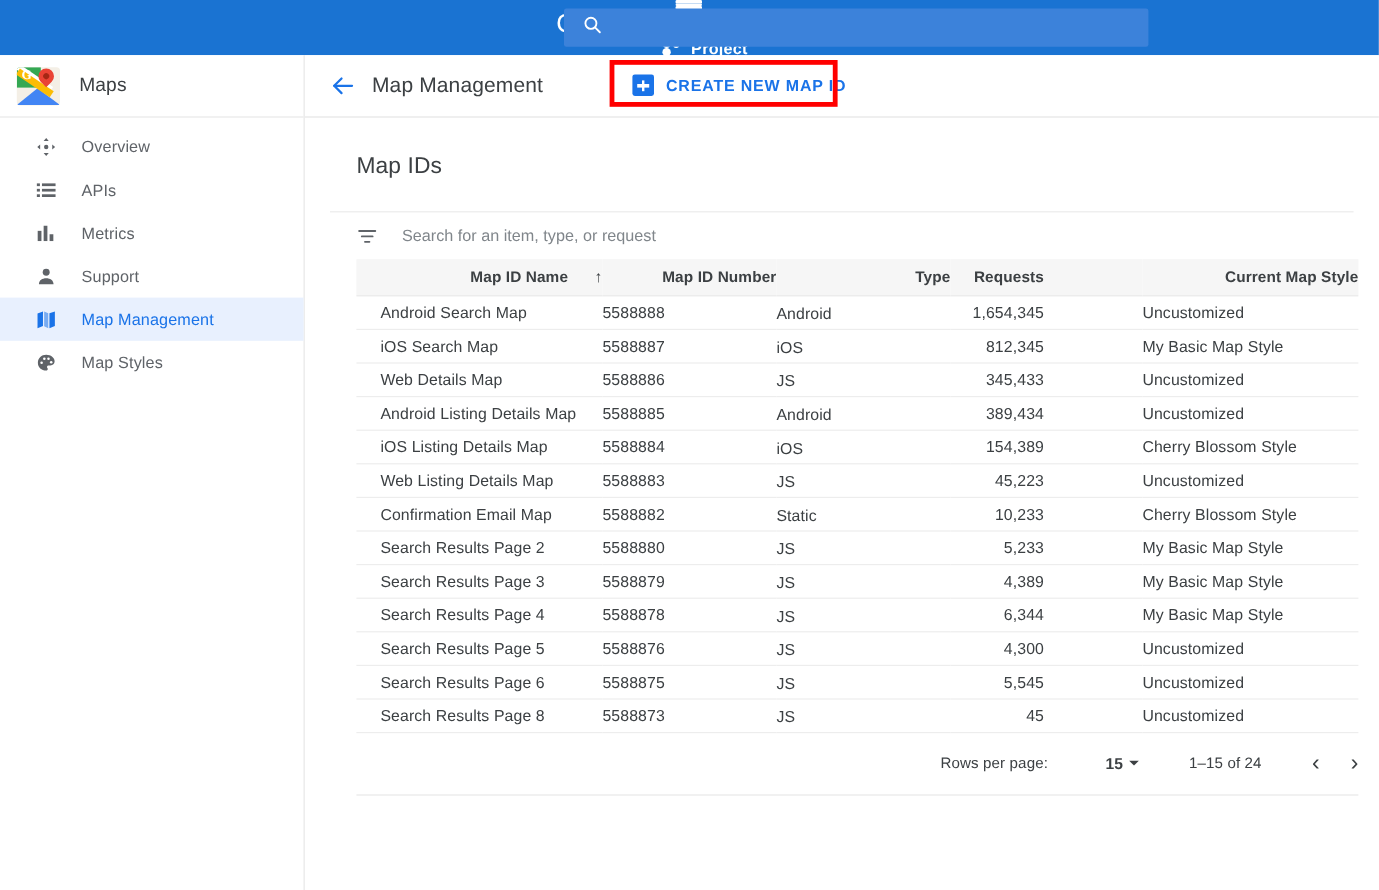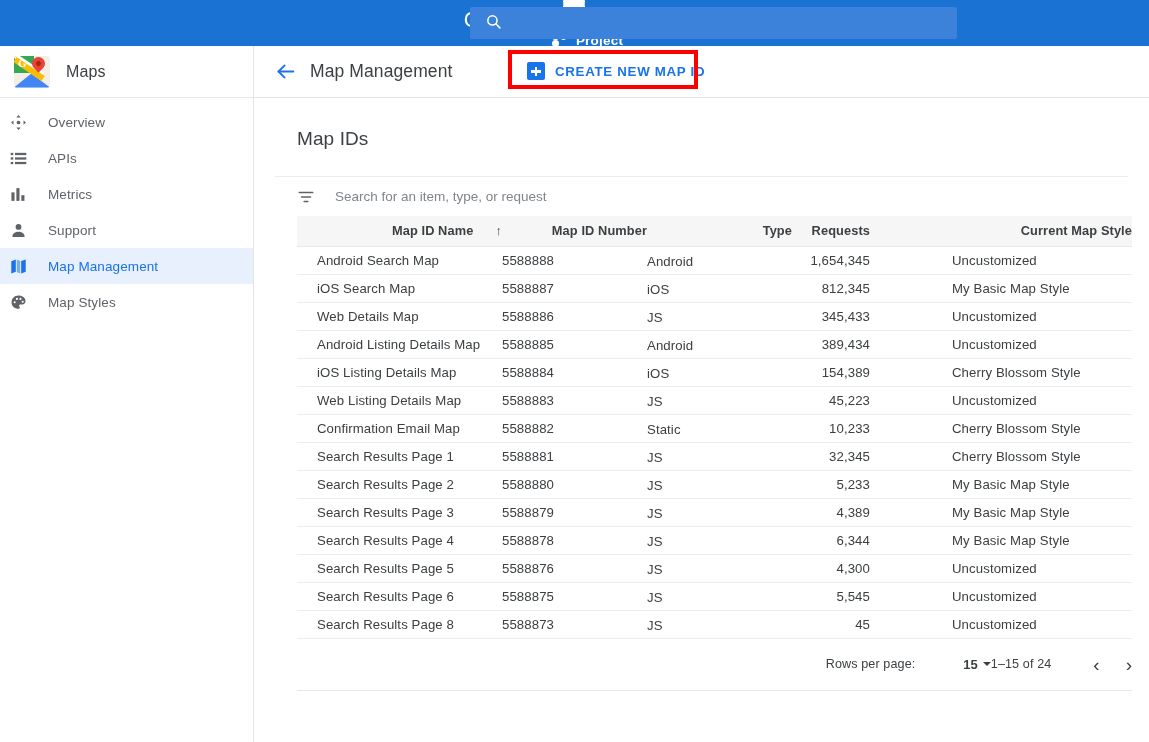--- a/index.html
+++ b/index.html
@@ -82,21 +82,21 @@
               transform: rotate(34deg); }
   .ml-pin { position:absolute; right:5px; top:1px; width:13px; height:13px; background:#ea4335;
             border-radius:50% 50% 50% 0; transform: rotate(-45deg); }
   .ml-pin::after { content:''; position:absolute; left:4px; top:4px; width:5px;height:5px;
                    background:#a52714; border-radius:50%; }
   .maps-title { font-size:16px; color:#3c4043; margin-left:16px; letter-spacing:.1px; }
 
   .side-nav { padding-top: 6px; }
   .nav-item {
     height:36px; display:flex; align-items:center; cursor:pointer;
-    padding-left:8px; color:#5f6368; font-size:13.5px; letter-spacing:.1px;text-align:right;
+    padding-left:28px; color:#5f6368; font-size:13.5px; letter-spacing:.1px;text-align:right;
   }
   .nav-item.active { background:#e8f0fe; color:#1a73e8; font-weight:400; }
   .nav-ico { width:20px; height:20px; flex:none; margin-right:20px;
              display:flex; align-items:center; justify-content:center; }
 
   
   .content { position:absolute; left:254px; top:46px; width:895px; height:696px; background:#fff; }
   .page-head {
     height:52px; display:flex; align-items:center;
     border-bottom:1px solid #e4e4e4; position:relative;
@@ -158,21 +158,21 @@
   .pager {
     display:flex; align-items:center; justify-content:flex-end;
     height:52px; width:835px; margin-left:22px;
     border-bottom:1px solid #e8e8e8; font-size:12.6px; color:#3c4043;
   }
   .pg-label { letter-spacing:.1px; }
   .pg-select { display:flex;align-items:center;gap:5px;margin-left:48px;cursor:pointer; }
   .pg-select .v { font-weight:700;font-size:13px; }
   .pg-caret { width:0;height:0;border-left:4px solid transparent;border-right:4px solid transparent;
               border-top:4px solid #3c4043; }
-  .pg-range { letter-spacing:.1px; }
+  .pg-range { margin-left:42px; letter-spacing:.1px; }
   .pg-prev { margin-left:42px; cursor:pointer; font-size:19px; color:#3c4043; line-height:1; }
   .pg-next { margin-left:26px; cursor:pointer; font-size:19px; color:#3c4043; line-height:1; }
 </style>
 </head>
 <body>
 
 <div class="topbar">
   <div class="hamburger">
     <i></i>
       <i></i>
@@ -378,27 +378,20 @@
             <td class="c-style">Uncustomized</td>
           </tr>
           <tr>
             <td class="c-name">Confirmation Email Map</td>
             <td class="c-num">5588882</td>
             <td class="c-type">Static</td>
             <td class="c-req">10,233</td>
             <td class="c-style">Cherry Blossom Style</td>
           </tr>
           <tr>
-            <td class="c-name">Search Results Page 1</td>
-            <td class="c-num">5588881</td>
-            <td class="c-type">JS</td>
-            <td class="c-req">32,345</td>
-            <td class="c-style">Cherry Blossom Style</td>
-          </tr>
-          <tr>
             <td class="c-name">Search Results Page 2</td>
             <td class="c-num">5588880</td>
             <td class="c-type">JS</td>
             <td class="c-req">5,233</td>
             <td class="c-style">My Basic Map Style</td>
           </tr>
           <tr>
             <td class="c-name">Search Results Page 3</td>
             <td class="c-num">5588879</td>
             <td class="c-type">JS</td>

